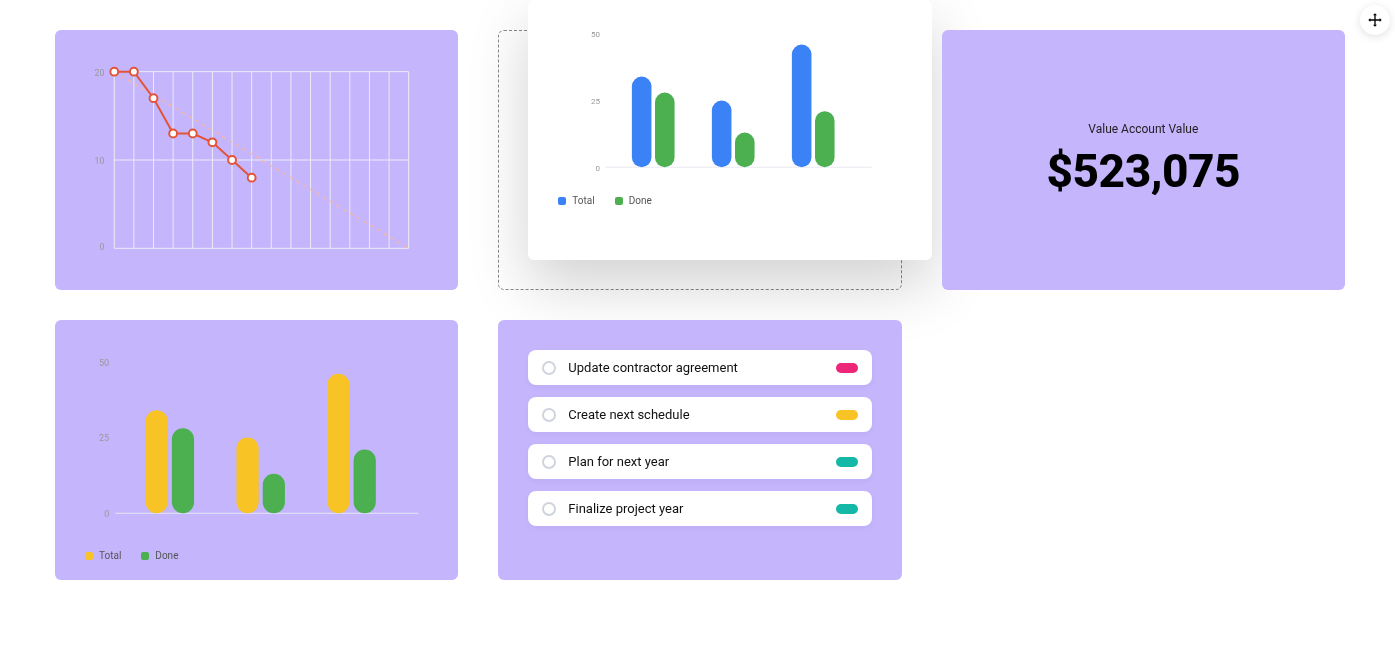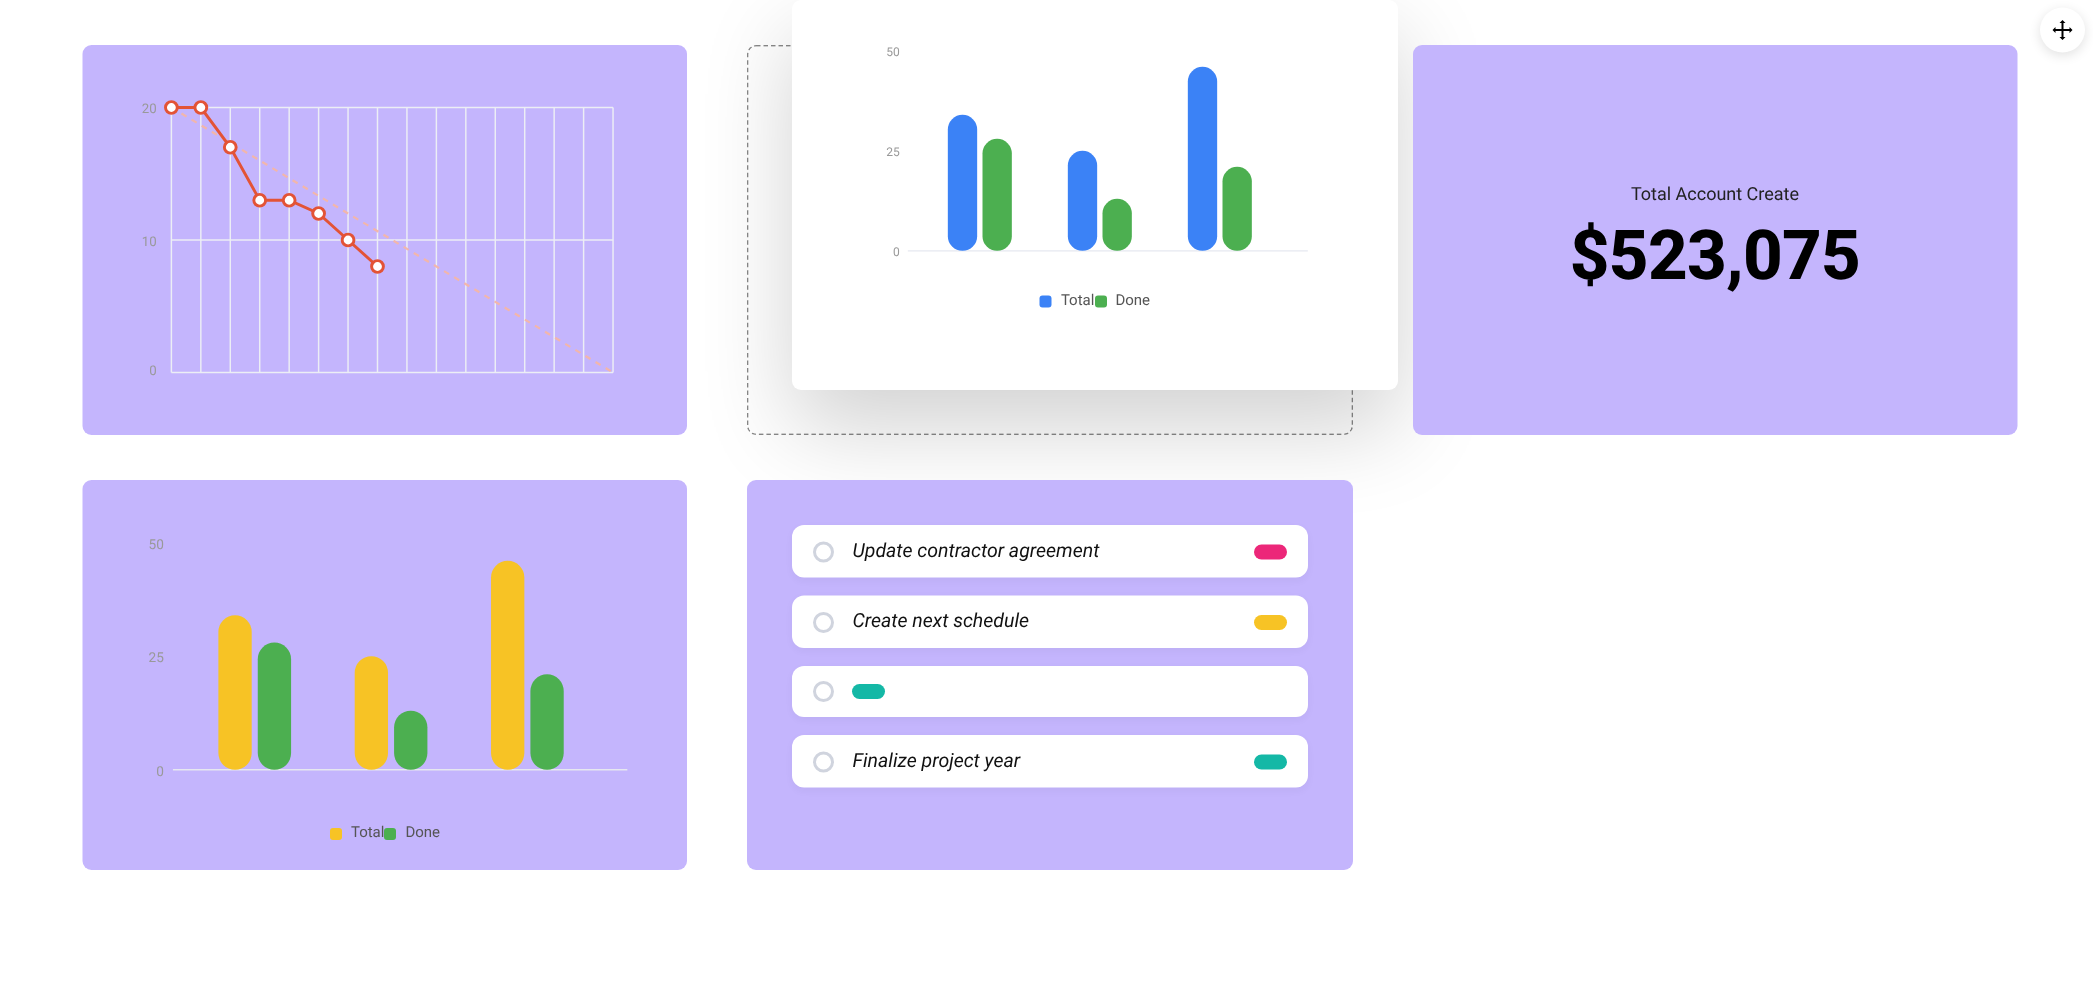--- a/index.html
+++ b/index.html
@@ -57,32 +57,31 @@
 
 
 .todo-card { padding: 30px 30px; display: flex; flex-direction: column; gap: 12px; }
 .todo-item {
   background: #fff;
   border-radius: 8px;
   display: flex; align-items: center;
   padding: 10px 14px;
   box-shadow: 0 2px 6px rgba(0,0,0,0.04);
   gap: 12px;
-  font-style: italic;
 }
 .todo-radio {
   width: 14px; height: 14px; border-radius: 50%;
   border: 2px solid #d0d4de;
   flex-shrink: 0;
 }
 .todo-label { font-size: 13px; color: #111; flex: 1; }
 .todo-pill { width: 22px; height: 10px; border-radius: 5px; }
 
 
-.legend { display: flex; justify-content: center; margin-top: 6px; }
+.legend { display: flex; gap: 20px; margin-top: 6px; }
 .legend-item { display: flex; align-items: center; gap: 6px; font-size: 10px; color: #555; }
 .legend-swatch { width: 8px; height: 8px; border-radius: 2px; }
 
 
 .move-handle {
   position: absolute;
   top: 5px; right: 5px;
   width: 30px; height: 30px;
   background: #fff;
   border-radius: 50%;
@@ -173,21 +172,21 @@
         </div>
         <div class="legend-item">
           <span class="legend-swatch" style="background:#4caf50"></span>
           <span>Done</span>
         </div>
       </div>
     </div>
   </div>
 
   <div class="card account-card">
-    <div class="account-label">Total Account Create</div>
+    <div class="account-label">Value Account Value</div>
     <div class="account-value">$523,075</div>
   </div>
 
   <div class="card bar-card">
     <svg viewBox="0 0 340 180" width="100%" height="195">
       <text x="24" y="14" text-anchor="end" font-size="9" fill="#999">50</text>
       <text x="24" y="89" text-anchor="end" font-size="9" fill="#999">25</text>
       <text x="24" y="164" text-anchor="end" font-size="9" fill="#999">0</text>
       <line x1="30" y1="160" x2="330" y2="160" stroke="#e6e8f0" stroke-width="1"></line>
       <rect x="60" y="58" width="22" height="102" rx="11" fill="#f7c325"></rect>
@@ -215,20 +214,21 @@
       <span class="todo-label">Update contractor agreement</span>
       <span class="todo-pill" style="background:#ec2779"></span>
     </div>
     <div class="todo-item">
       <span class="todo-radio"></span>
       <span class="todo-label">Create next schedule</span>
       <span class="todo-pill" style="background:#f7c325"></span>
     </div>
     <div class="todo-item">
       <span class="todo-radio"></span>
+      <span class="todo-label">Plan for next year</span>
       <span class="todo-pill" style="background:#14b8a6"></span>
     </div>
     <div class="todo-item">
       <span class="todo-radio"></span>
       <span class="todo-label">Finalize project year</span>
       <span class="todo-pill" style="background:#14b8a6"></span>
     </div>
   </div>
 
 </div>

